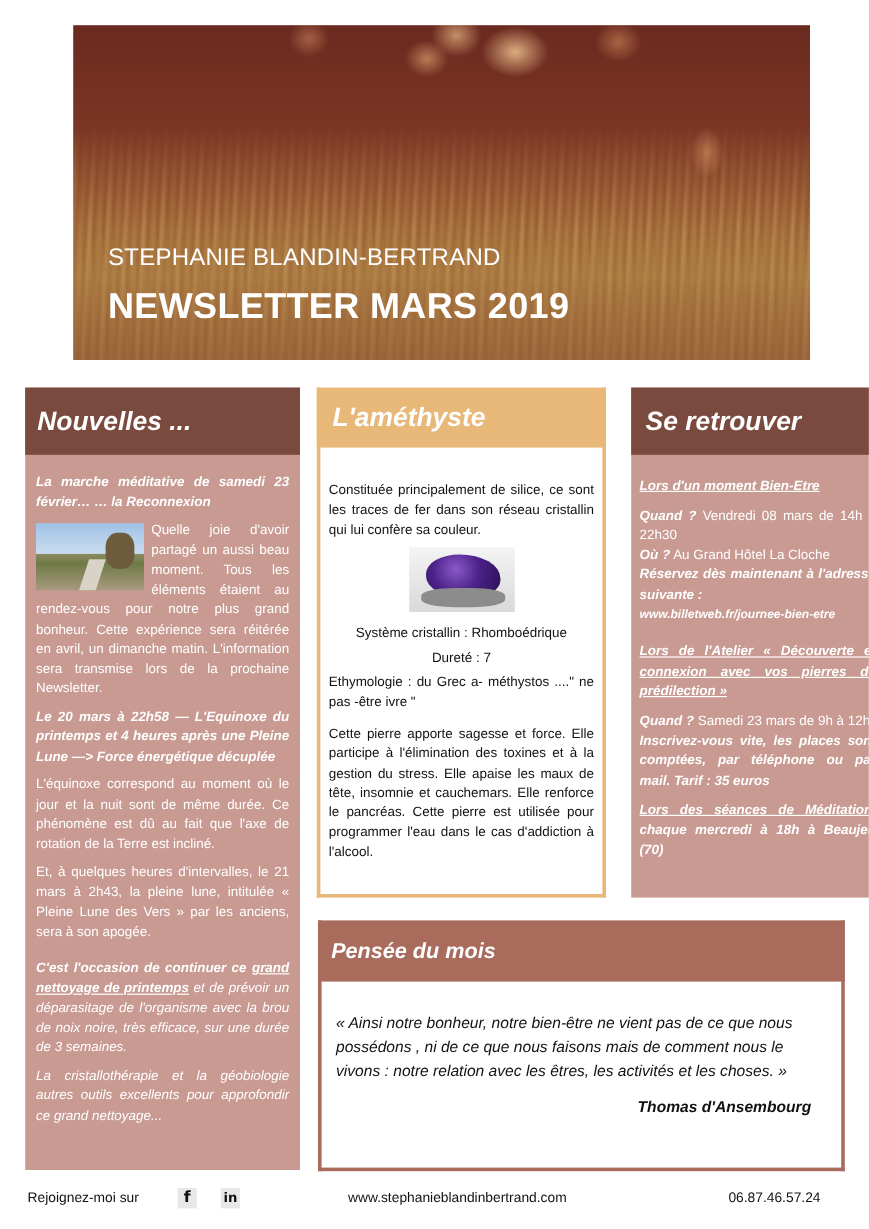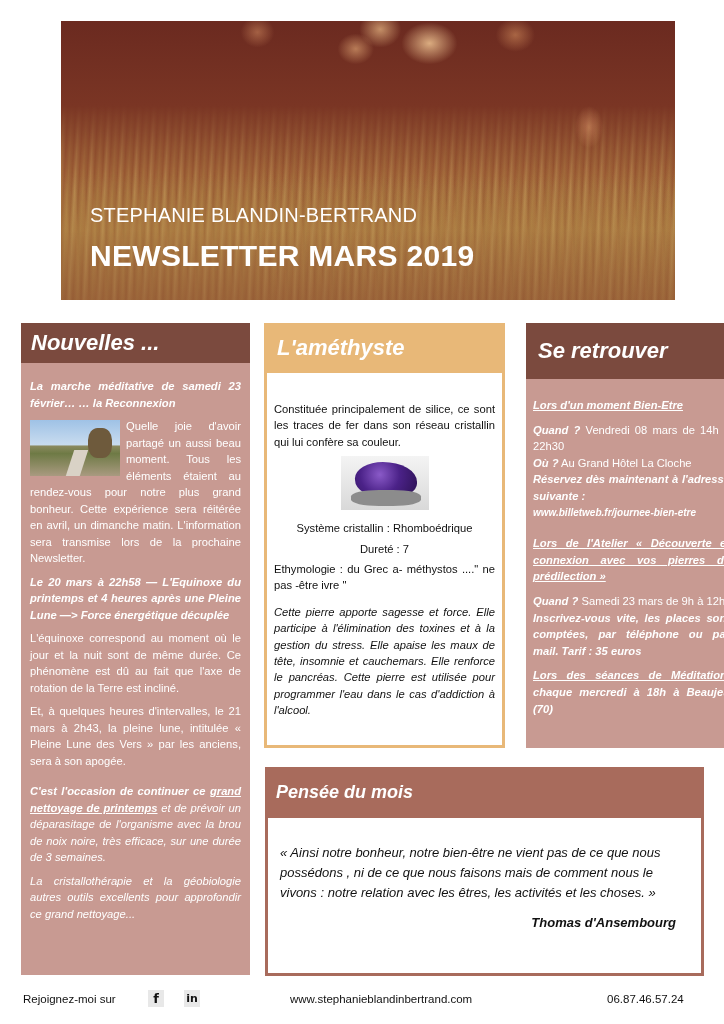--- a/index.html
+++ b/index.html
@@ -44,21 +44,21 @@
   
   .box { position: absolute; }
   .box-head {
     height: 50px; display: flex; align-items: center; padding-left: 10px;
     color: #ffffff; font-size: 22px; font-style: italic; font-weight: bold;
   }
   .just { text-align: justify; }
 
   
   .nouvelles { left: 21px; top: 323px; width: 229px; height: 652px; background: #c89a92; }
-  .nouvelles .box-head { background: #7b4a3e; height: 40px; }
+  .nouvelles .box-head { background: #7b4a3e; height: 56px; }
   .nouvelles .content { padding: 15px 9px 0 9px; color: #ffffff; font-size: 11.2px; line-height: 16.5px; }
   .nouvelles .content p { margin-bottom: 7px; }
   .nouvelles .bi { font-weight: bold; font-style: italic; }
   .nouvelles .it { font-style: italic; }
   .nouvelles .u { text-decoration: underline; }
   .photo {
     float: left; width: 90px; height: 56px; margin: 2px 6px 2px 0;
     background:
       linear-gradient(180deg, #9fc2e6 0%, #c9dcef 45%, #8c8a60 46%, #6e7a45 60%, #a99a80 100%);
     position: relative; overflow: hidden;
@@ -146,21 +146,21 @@
 </div>
 
 <div class="box amethyste">
   <div class="box-head">L'améthyste</div>
   <div class="content">
     <p class="just">Constituée principalement de silice, ce sont les traces de  fer  dans son réseau cristallin qui lui confère sa couleur.</p>
     <div class="gem"></div>
     <p class="center">Système cristallin : Rhomboédrique</p>
     <p class="center">Dureté : 7</p>
     <p class="just">Ethymologie : du Grec a- méthystos ...." ne pas -être ivre  "</p>
-    <p class="just" style="margin-top:10px;font-style:italic;">Cette pierre apporte sagesse et force. Elle participe à l'élimination des toxines et à la gestion du stress. Elle apaise les maux de tête, insomnie et cauchemars. Elle renforce le pancréas. Cette pierre est utilisée pour programmer l'eau dans le cas d'addiction à l'alcool.</p>
+    <p class="just" style="margin-top:10px;">Cette pierre apporte sagesse et force. Elle participe à l'élimination des toxines et à la gestion du stress. Elle apaise les maux de tête, insomnie et cauchemars. Elle renforce le pancréas. Cette pierre est utilisée pour programmer l'eau dans le cas d'addiction à l'alcool.</p>
   </div>
 </div>
 
 <div class="box retrouver">
   <div class="box-head">Se retrouver</div>
   <div class="content just">
     <p class="bi u">Lors d'un moment Bien-Etre</p>
     <p style="margin-bottom:0;">
       <span class="bi">Quand ?</span><span> Vendredi 08 mars de 14h à 22h30</span>
     </p>

